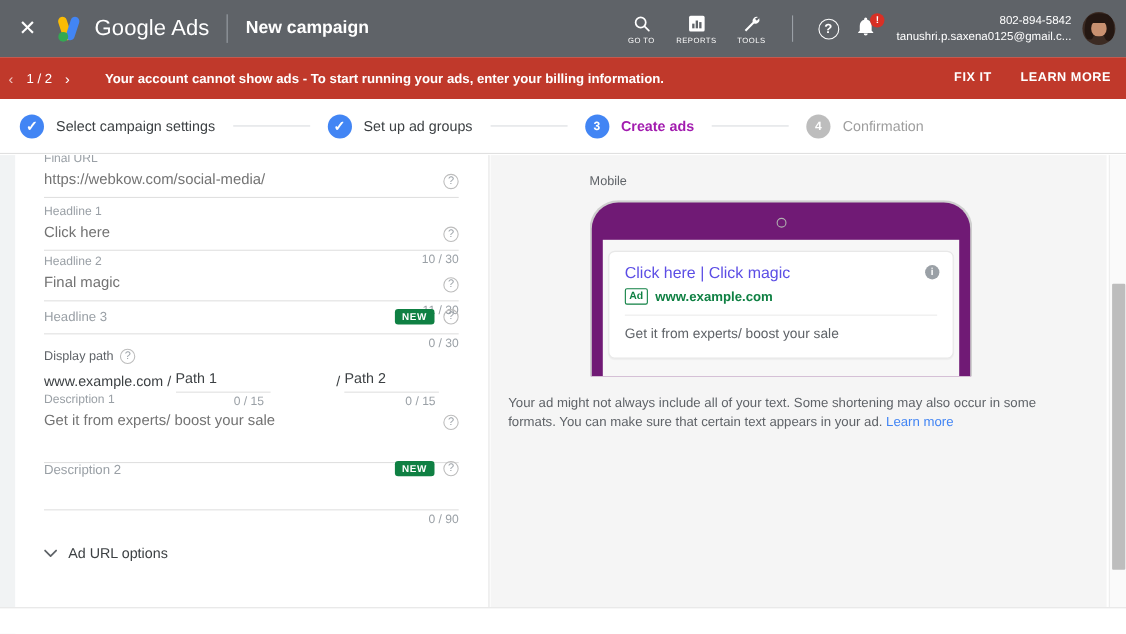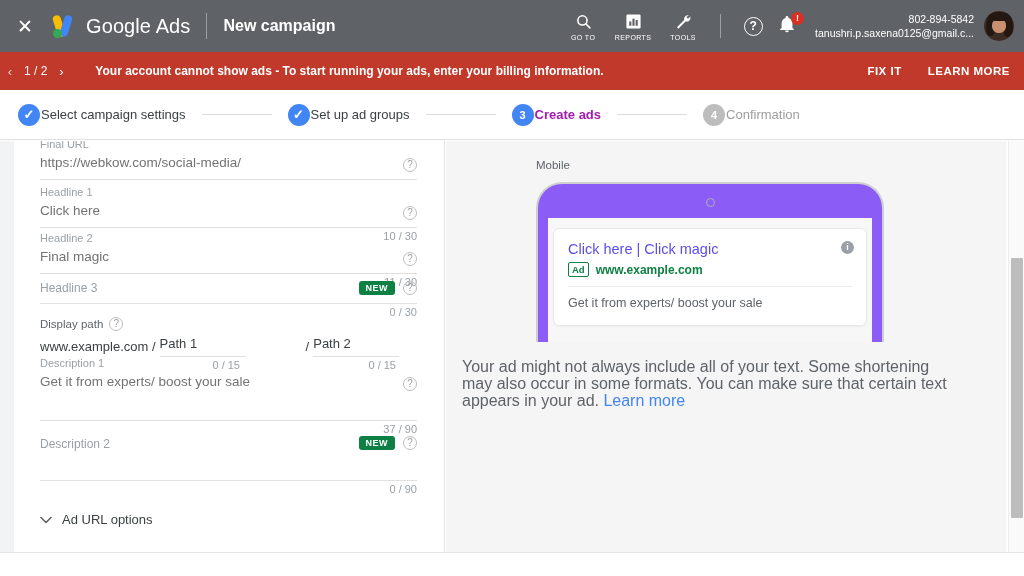--- a/index.html
+++ b/index.html
@@ -106,21 +106,21 @@
   }
   .step { display: flex; align-items: center; }
   .step .circle {
     width: 22px; height: 22px; border-radius: 50%;
     display: flex; align-items: center; justify-content: center;
     font-size: 11px; color: #ffffff; font-weight: bold; flex: none;
   }
   .step .circle.done { background: #4285f4; font-size: 13px; }
   .step .circle.active { background: #4285f4; }
   .step .circle.todo { background: #bdbdbd; }
-  .step .slabel { margin-left: 1px; font-size: 13px; color: #3c4043; }
+  .step .slabel { margin-left: 11px; font-size: 13px; color: #3c4043; }
   .step .slabel.bold { font-weight: bold; color: #a21caf; }
   .step .slabel.muted { color: #9e9e9e; }
   .step-line { width: 70px; height: 1px; background: #dadce0; margin: 0 16px; }
 
   
   .content {
     position: absolute; top: 141px; left: 0; width: 822px; height: 411px;
     background: #ffffff;
   }
   .gutter-left {
@@ -168,21 +168,21 @@
 
   
   .preview {
     position: absolute; left: 446px; top: 0; width: 560px; height: 411px;
     background: #f5f5f5; padding: 18px 0 0 90px;
   }
   .preview-label { font-size: 11.5px; color: #5f6368; margin-bottom: 11px; }
   .phone {
     width: 348px; height: 160px;
     border: 2px solid #cfcfcf; border-top-left-radius: 26px; border-top-right-radius: 26px;
-    border-bottom: none; background: #8b5cf6; position: relative; overflow: hidden;
+    border-bottom: none; background: #701a75; position: relative; overflow: hidden;
   }
   .camera {
     width: 9px; height: 9px; border: 1.4px solid #b0b0b0; border-radius: 50%;
     margin: 14px auto 0;
   }
   .screen {
     position: absolute; left: 10px; right: 10px; top: 34px; bottom: 0;
     background: #f7f7f7; padding: 10px 5px 0;
   }
   .ad-card {
@@ -198,21 +198,21 @@
   .ad-url { font-size: 12px; color: #0f8043; font-weight: bold; }
   .ad-rule { height: 1px; background: #ececec; margin: 9px 0 8px; }
   .ad-desc { font-size: 12.5px; color: #5f6368; line-height: 17px; }
   .info-dot {
     position: absolute; right: 12px; top: 12px;
     width: 13px; height: 13px; border-radius: 50%; background: #9aa0a6;
     color: #ffffff; font-size: 9px; font-weight: bold; line-height: 13px; text-align: center;
     cursor: pointer;
   }
   .note {
-    width: 500px; margin-top: 16px; font-size: 16px; color: #5f6368; line-height: 17px;
+    width: 500px; margin-top: 16px; font-size: 12px; color: #5f6368; line-height: 17px;
     padding-left: 8px; margin-left: -82px;
   }
   .note a { color: #4285f4; text-decoration: none; cursor: pointer; }
 
   
   .scroll-track {
     position: absolute; right: 0; top: 141px; width: 16px; height: 411px;
     background: #fafafa; border-left: 1px solid #ededed;
   }
   .scroll-thumb {
@@ -407,21 +407,20 @@
           </div>
         </div>
 
         <div class="field" style="padding-top:0;margin-top:-16px;">
           <div class="flabel">Description 1</div>
           <div style="display:flex;align-items:center;">
             <div class="fvalue" style="flex:1;">Get it from experts/  boost your sale</div>
             <span class="help-q">?</span>
           </div>
           <div class="fline" style="margin-top:24px;"></div>
-          <div class="counter-row">37 / 90</div>
         </div>
 
         <div class="field" style="padding-top:0;margin-top:-2px;">
           <div style="display:flex;align-items:flex-start;height:26px;">
             <div class="flabel" style="flex:1;font-size:12px;">Description 2</div>
             <span class="new-badge">NEW</span>
             <span class="help-q" style="margin-left:8px;">?</span>
           </div>
           <div class="fline" style="margin-top:18px;"></div>
           <div class="counter-row">0 / 90</div>

